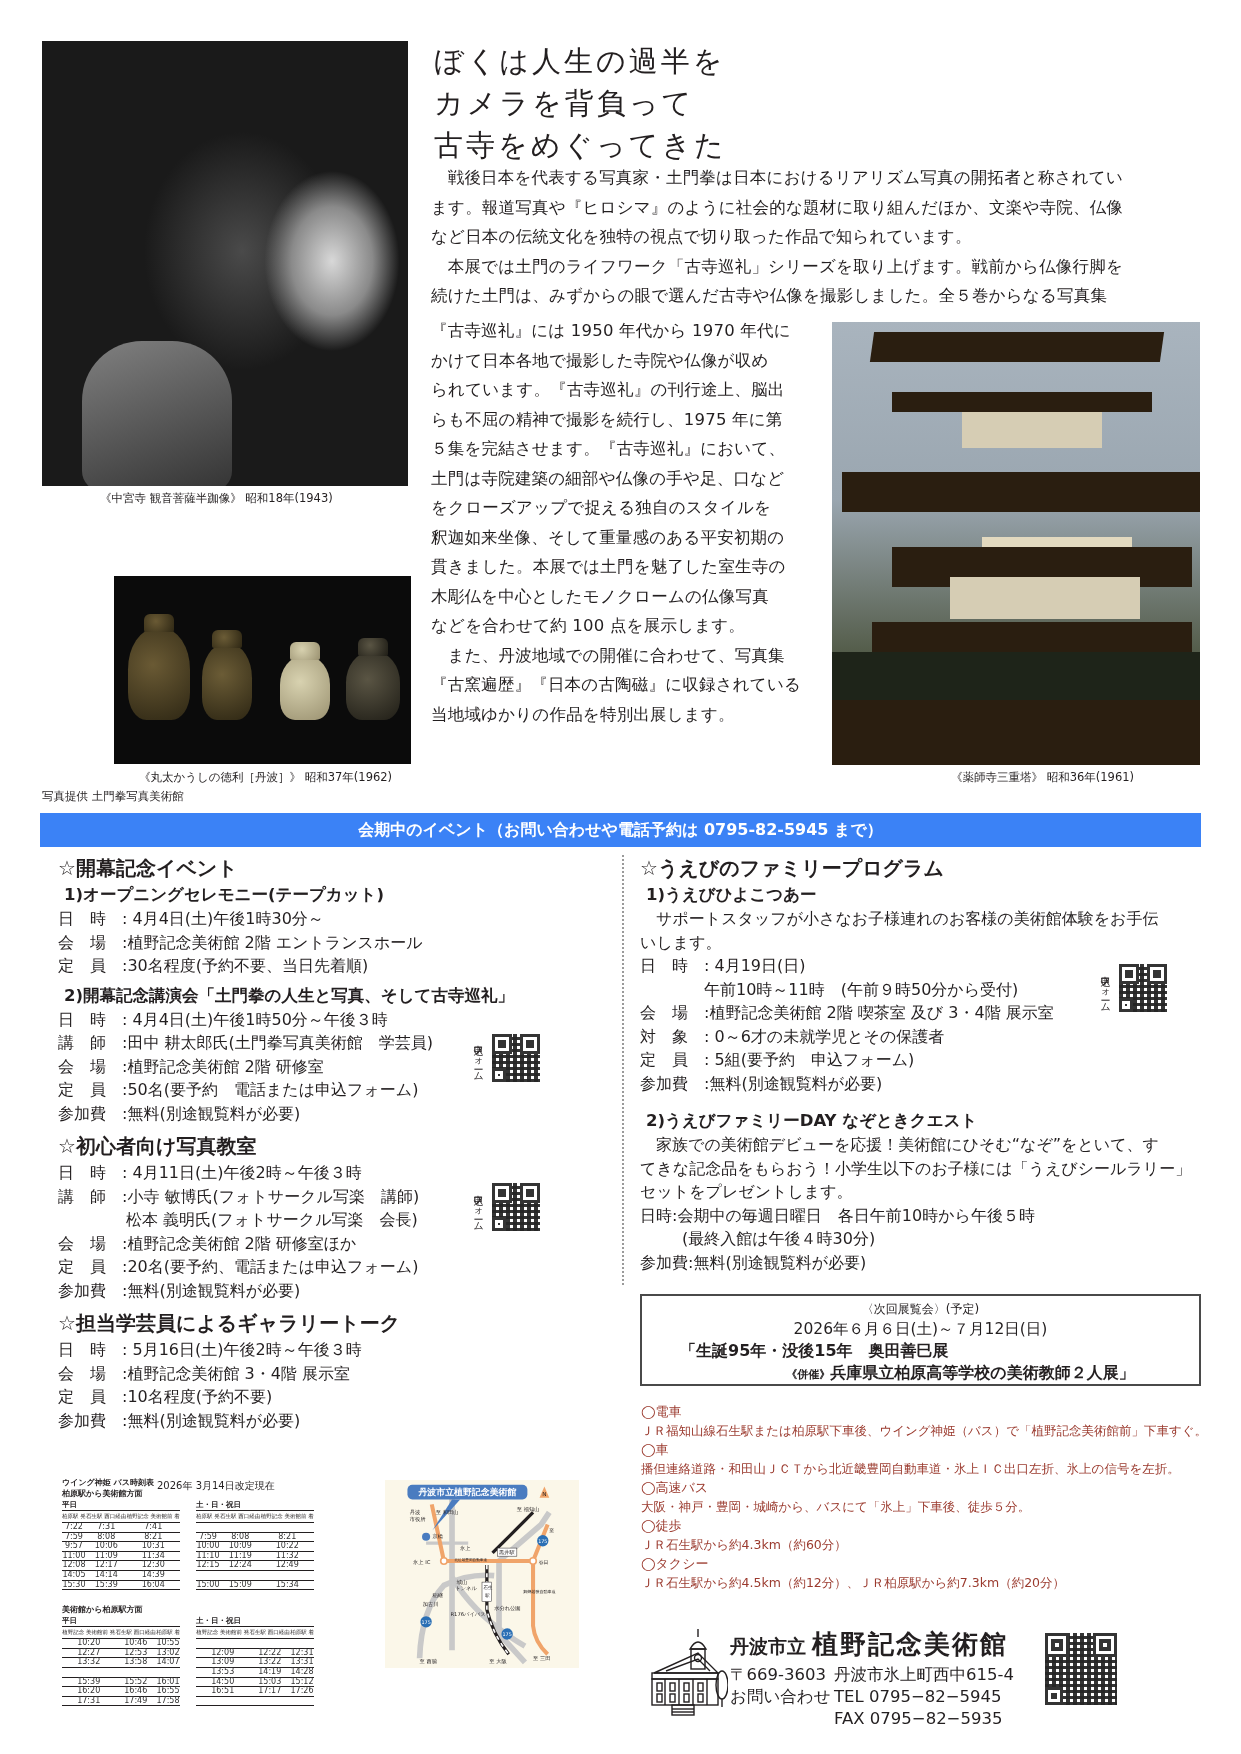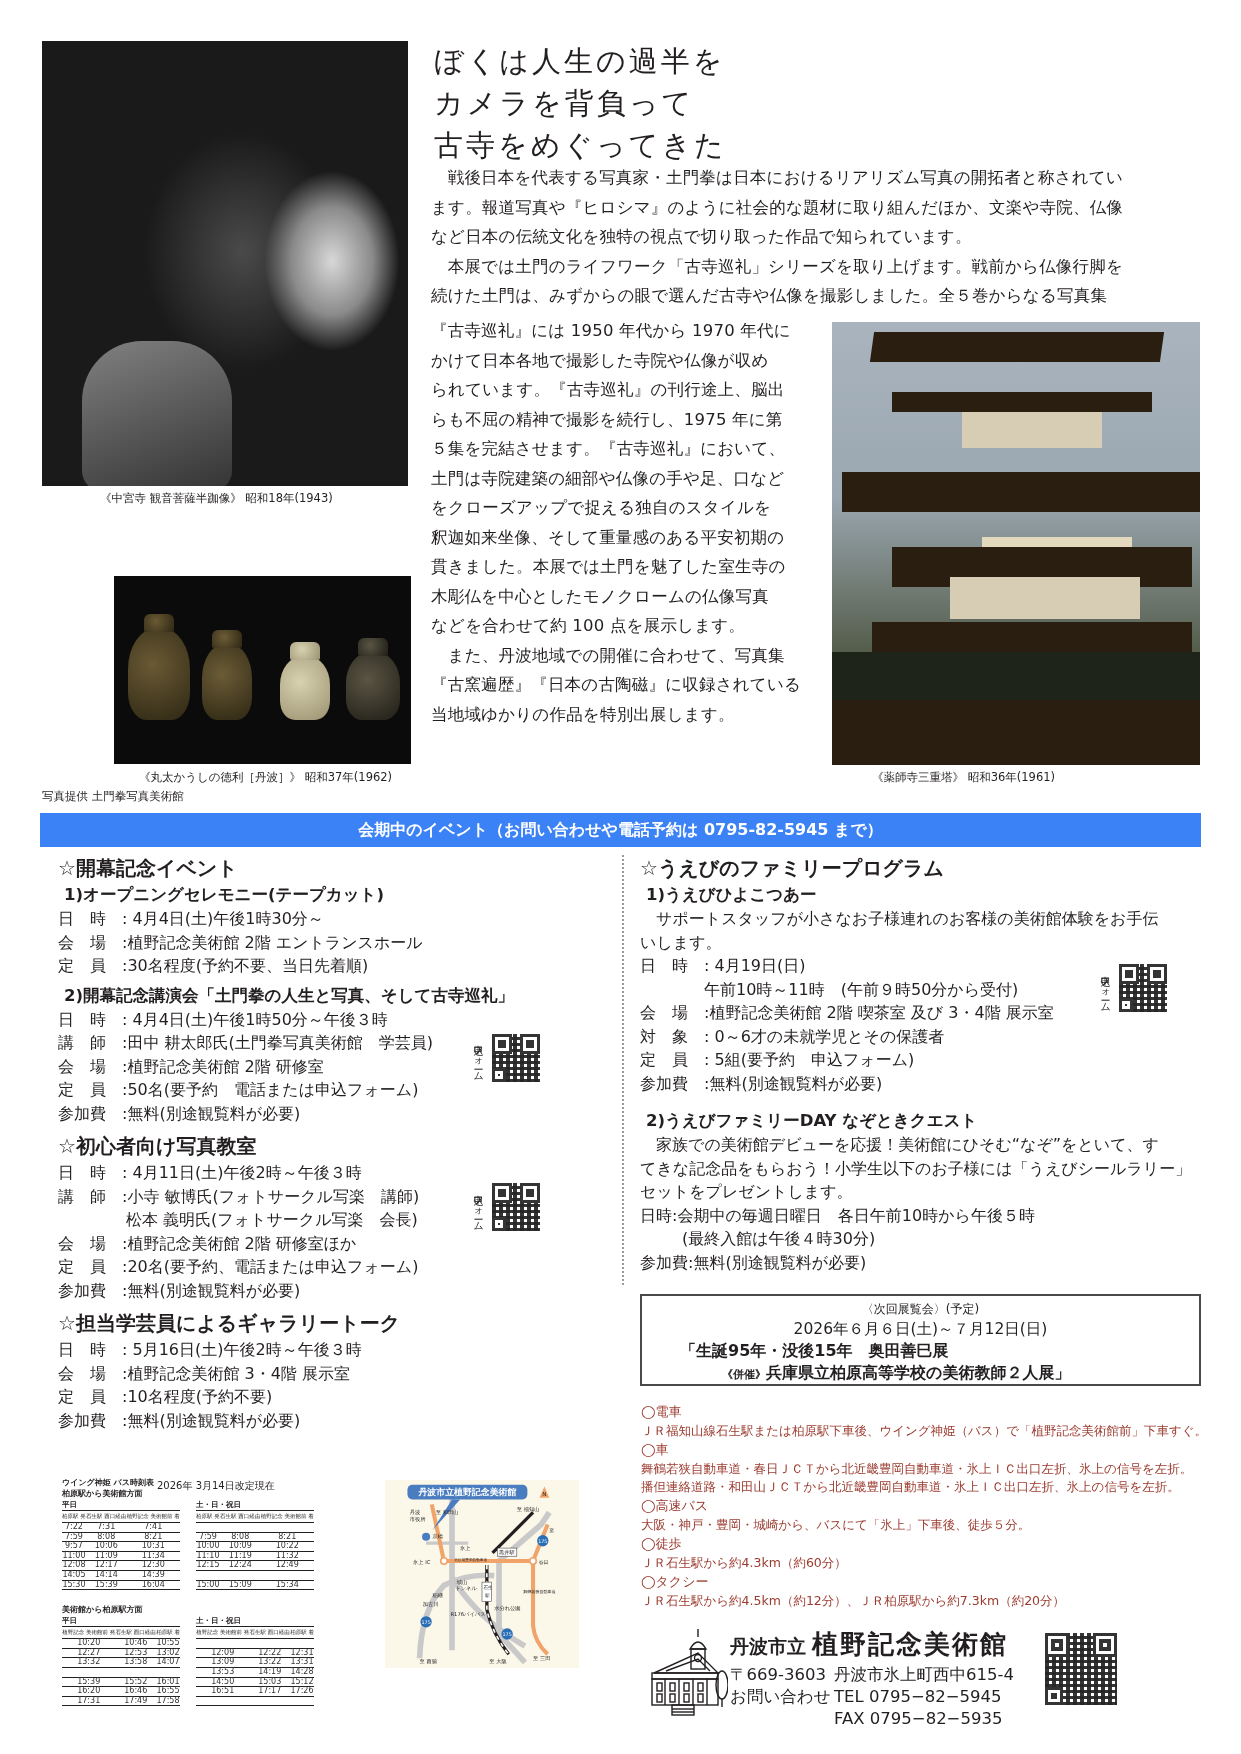--- a/index.html
+++ b/index.html
@@ -74,21 +74,21 @@
   .qr::after { right: 0; top: 0; }
   .qr .c3 { left: 0; bottom: 0; }
   .qr-lg { width: 72px; height: 72px; }
   .qr-lg::before, .qr-lg::after, .qr-lg .c3 { width: 18px; height: 18px; }
 
   
   .next-box { left: 640px; top: 1294px; width: 561px; height: 92px; border: 2px solid #4a4a4a; text-align: center; }
   .next-box .small { font-size: 12px; line-height: 18px; margin-top: 4px; }
   .next-box .date { font-size: 15.5px; line-height: 22px; }
   .next-box .title1 { font-size: 16px; font-weight: bold; line-height: 22px; text-align: left; padding-left: 38px; }
-  .next-box .title2 { font-size: 16px; font-weight: bold; line-height: 22px; text-align: left; padding-left: 80px; }
+  .next-box .title2 { font-size: 16px; font-weight: bold; line-height: 22px; text-align: center; padding-left: 80px; }
   .next-box .title2 .tag { font-size: 11px; font-weight: bold; }
 
   
   .access { left: 641px; top: 1402px; width: 560px; color: #9b3a2e; }
   .access .h { font-size: 13.5px; line-height: 17px; }
   .access .mode { font-size: 13px; line-height: 20px; }
   .access .d { font-size: 12.5px; line-height: 18px; white-space: nowrap; }
 
   
   .museum-icon { left: 648px; top: 1627px; width: 80px; height: 90px; }
@@ -161,21 +161,21 @@
   <div class="tier-wall" style="left:130px; top:90px; width:140px; height:36px;"></div>
   <div class="tier" style="left:60px; top:70px; width:260px; height:20px;"></div>
   <div class="tier" style="left:10px; top:150px; width:360px; height:40px;"></div>
   <div class="tier-wall" style="left:150px; top:215px; width:150px; height:22px; background:#e2d9bf;"></div>
   <div class="tier" style="left:60px; top:225px; width:300px; height:40px;"></div>
   <div class="tier-wall" style="left:118px; top:255px; width:190px; height:42px;"></div>
   <div class="tier" style="left:40px; top:300px; width:320px; height:30px;"></div>
   <div class="tier" style="left:0px; top:330px; width:368px; height:48px; background:#1e2419;"></div>
   <div class="tier" style="left:0px; top:378px; width:368px; height:65px; background:#2a1e10;"></div>
 </div>
-<div class="abs caption" style="left:872px; top:770px;">《薬師寺三重塔》 昭和36年(1961)</div>
+<div class="abs caption" style="left:951px; top:770px;">《薬師寺三重塔》 昭和36年(1961)</div>
 
 <div class="abs photo-jars">
   <div class="jar" style="left:14px; width:62px; height:92px; background:radial-gradient(circle at 40% 40%, #6a5a34, #2e2714);"></div>
   <div class="jar" style="left:88px; width:50px; height:76px; background:radial-gradient(circle at 40% 40%, #6b5c36, #2d2613);"></div>
   <div class="jar" style="left:166px; width:50px; height:64px; background:radial-gradient(circle at 40% 40%, #d8d2b0, #9a9170);"></div>
   <div class="jar" style="left:232px; width:54px; height:68px; background:radial-gradient(circle at 40% 40%, #5a5544, #1f1d16);"></div>
 </div>
 <div class="abs caption" style="left:139px; top:770px;">《丸太かうしの徳利［丹波］》 昭和37年(1962)</div>
 <div class="abs caption credit" style="left:42px; top:789px;">写真提供 土門拳写真美術館</div>
 
@@ -260,21 +260,20 @@
   <div class="small">〈次回展覧会〉(予定)</div>
   <div class="date">2026年６月６日(土)～７月12日(日)</div>
   <div class="title1">「生誕95年・没後15年　奥田善巳展</div>
   <div class="title2"><span class="tag">《併催》</span><span>兵庫県立柏原高等学校の美術教師２人展」</span></div>
 </div>
 
 <div class="abs access">
   <div class="mode">◯電車</div>
   <div class="d">ＪＲ福知山線石生駅または柏原駅下車後、ウイング神姫（バス）で「植野記念美術館前」下車すぐ。</div>
   <div class="mode">◯車</div>
-  <div class="d">舞鶴若狭自動車道・春日ＪＣＴから北近畿豊岡自動車道・氷上ＩＣ出口左折、氷上の信号を左折。</div>
   <div class="d">播但連絡道路・和田山ＪＣＴから北近畿豊岡自動車道・氷上ＩＣ出口左折、氷上の信号を左折。</div>
   <div class="mode">◯高速バス</div>
   <div class="d">大阪・神戸・豊岡・城崎から、バスにて「氷上」下車後、徒歩５分。</div>
   <div class="mode">◯徒歩</div>
   <div class="d">ＪＲ石生駅から約4.3km（約60分）</div>
   <div class="mode">◯タクシー</div>
   <div class="d">ＪＲ石生駅から約4.5km（約12分）、ＪＲ柏原駅から約7.3km（約20分）</div>
 </div>
 
 <div class="abs museum-icon">

